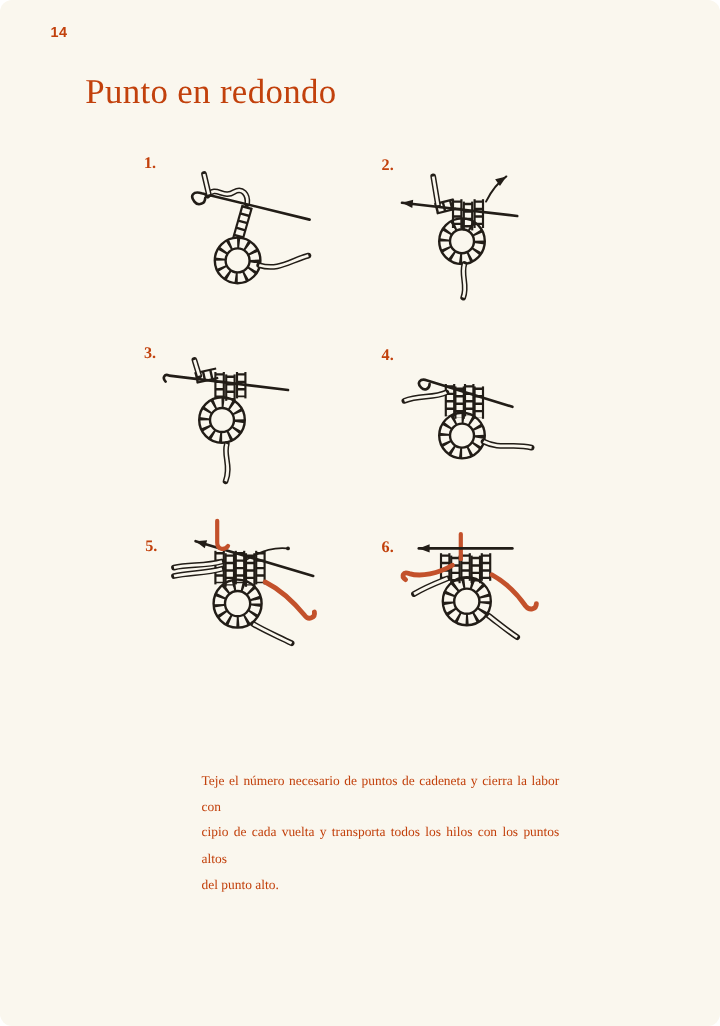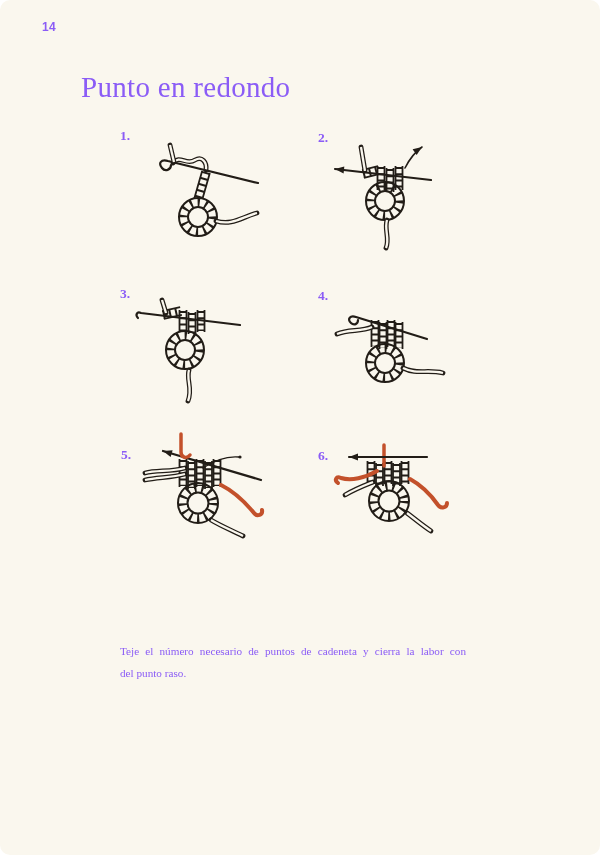--- a/index.html
+++ b/index.html
@@ -7,40 +7,40 @@
     position:relative;width:600px;height:855px;
     background:#faf7ee;border-radius:10px;overflow:hidden;
     font-family:"Liberation Serif",serif;color:#221d17;
   }
   .pagenum{
     position:absolute;left:42px;top:20px;
     font-family:"Liberation Sans",sans-serif;font-weight:bold;font-size:12px;
     letter-spacing:.4px;
   }
   .title{
-    position:absolute;left:71px;top:61px;margin:10px;
+    position:absolute;left:71px;top:61px;margin:0;
     font-family:"Liberation Serif",serif;font-weight:400;font-size:29px;
     letter-spacing:.3px;
   }
   .stepnum{
     position:absolute;
     font-family:"Liberation Serif",serif;font-weight:bold;font-size:13.5px;
   }
   .fig{position:absolute;overflow:visible;}
   .para{
     position:absolute;left:120px;top:641px;width:346px;
     font-size:11.2px;line-height:21.7px;
   }
-  .pline{text-align:justify;text-align-last:justify;}
+  .pline{text-align:justify;text-align-last:justify;margin-left:48px;}
   .pline-last{text-align-last:left;}
 </style>
 </head>
 <body>
 
-<div class="page" style="background: rgb(250, 247, 238); color: #8b5cf6;">
+<div class="page" style="background: rgb(250, 247, 238); color: #c2410c;">
 
   <div class="pagenum">14</div>
 
   <h1 class="title">Punto en redondo</h1>
 
   <span class="stepnum" style="left:120px;top:128px">1.</span>
   <svg class="fig" style="left:140px;top:138px" width="130" height="115" viewBox="0 0 130 115" aria-label="chain-ring-with-starting-chain-and-crochet-hook">
       <line x1="66" y1="34" x2="58" y2="62" stroke="#221d17" stroke-width="8" stroke-dasharray="2 4.2"></line>
       <line x1="62.15390420943671" y1="32.90111548841049" x2="54.15390420943671" y2="60.90111548841049" stroke="#221d17" stroke-width="1.8"></line>
       <line x1="69.8460957905633" y1="35.09888451158951" x2="61.84609579056329" y2="63.09888451158951" stroke="#221d17" stroke-width="1.8"></line>
@@ -191,16 +191,17 @@
       <path d="M54,39 C42,46 28,49 18,46 c-5,-2 -7,2 -3,5" fill="none" stroke="#c3512b" stroke-width="4" stroke-linecap="round" stroke-linejoin="round"></path>
       <path d="M87,47 C98,53 108,63 115,73 c3,4 9,3 9,-2" fill="none" stroke="#c3512b" stroke-width="4" stroke-linecap="round" stroke-linejoin="round"></path>
       <path d="M22,63 C32,57 40,54 50,50" fill="none" stroke="#221d17" stroke-width="4.8" stroke-linecap="round" stroke-linejoin="round"></path>
       <path d="M22,63 C32,57 40,54 50,50" fill="none" stroke="#faf7ee" stroke-width="2.3" stroke-linecap="butt" stroke-linejoin="round"></path>
       <path d="M84,81 C92,87 99,93 108,99" fill="none" stroke="#221d17" stroke-width="4.8" stroke-linecap="round" stroke-linejoin="round"></path>
       <path d="M84,81 C92,87 99,93 108,99" fill="none" stroke="#faf7ee" stroke-width="2.3" stroke-linecap="butt" stroke-linejoin="round"></path>
     </svg>
 
   <div class="para">
     <div class="pline">Teje el número necesario de puntos de cadeneta y cierra la labor con</div>
-    <div class="pline pline-last">del punto raso.</div>
+    <div class="pline">cipio de cada vuelta y transporta todos los hilos con los puntos altos</div>
+    <div class="pline pline-last">del punto alto.</div>
   </div>
 
 </div>
 
 </body></html>

